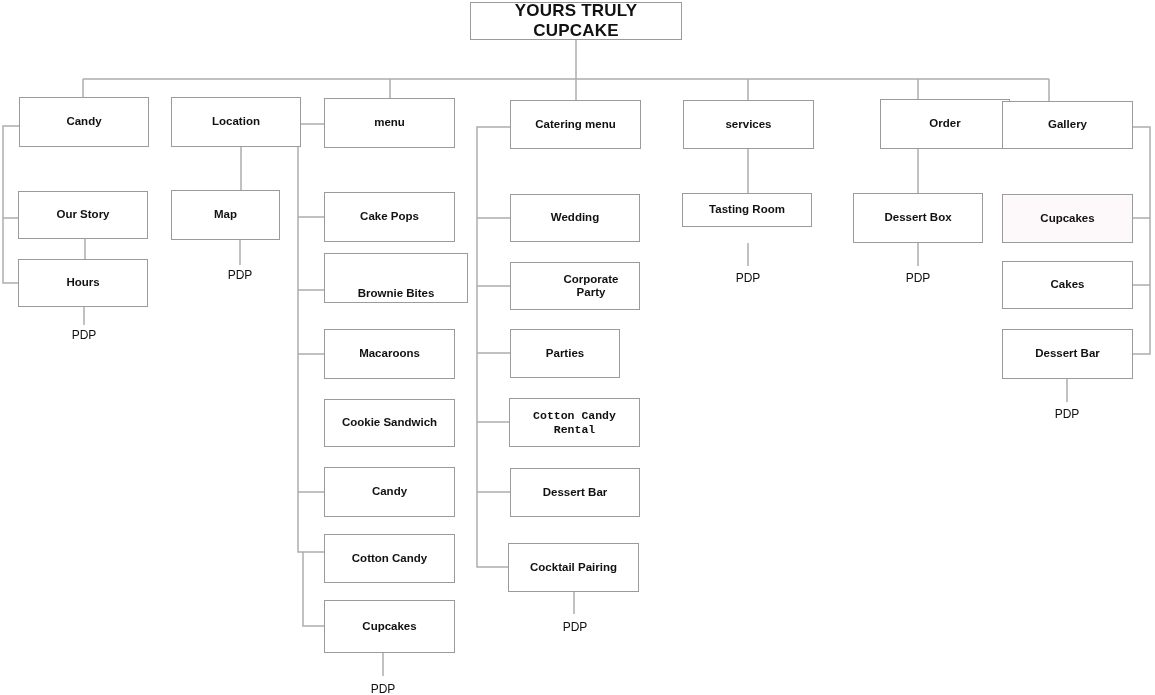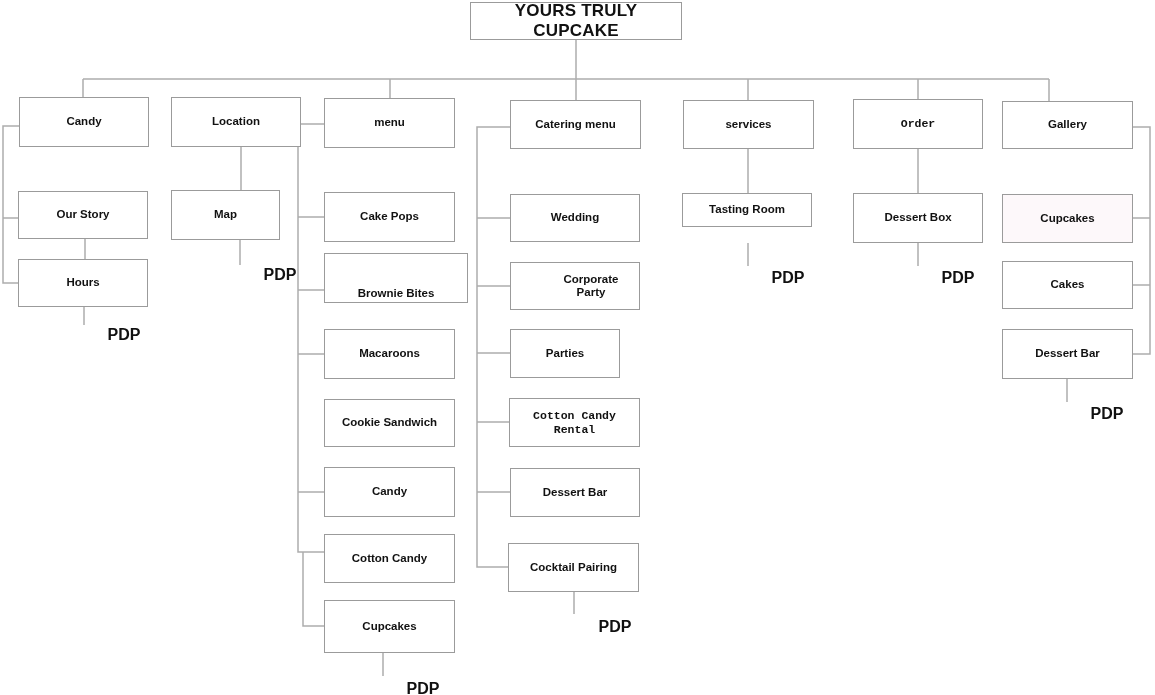--- a/index.html
+++ b/index.html
@@ -45,26 +45,25 @@
   .node.title {
     font-size: 17px;
     letter-spacing: 0.2px;
   }
   .node.highlight {
     background: var(--highlight-fill, #fdf8fa);
   }
   .pdp {
     position: absolute;
     transform: translate(-50%, -50%);
-    font-weight: 700;
-    font-size: 16px;
+    font-weight: 400;
+    font-size: 12px;
     color: var(--text, #111111);
     z-index: 2;
     white-space: nowrap;
-    margin-left: 40px;
   }
 </style>
 </head>
 <body>
 
 <div class="canvas" id="canvas" style="--bg: #ffffff; --box-border: #9b9b9b; --box-fill: #ffffff; --highlight-fill: #fdf8fa; --connector: #adadad; --text: #111111;">
   <svg class="connector-layer" id="connector-layer" width="1155" height="695" viewBox="0 0 1155 695">
       <path d="M576 40 L576 79"></path>
       <path d="M83 79 L1049 79"></path>
       <path d="M83 79 L83 97"></path>
@@ -152,21 +151,21 @@
       </div>
       <div class="node" style="left: 508px; top: 543px; width: 131px; height: 49px;">
         <span>Cocktail Pairing</span>
       </div>
       <div class="node" style="left: 683px; top: 100px; width: 131px; height: 49px;">
         <span>services</span>
       </div>
       <div class="node" style="left: 682px; top: 193px; width: 130px; height: 34px;">
         <span>Tasting Room</span>
       </div>
-      <div class="node" style="left: 853px; top: 99px; width: 130px; height: 50px; font-family: Liberation Mono, monospace;">
+      <div class="node" style="left: 880px; top: 99px; width: 130px; height: 50px;">
         <span>Order</span>
       </div>
       <div class="node" style="left: 853px; top: 193px; width: 130px; height: 50px;">
         <span>Dessert Box</span>
       </div>
       <div class="node" style="left: 1002px; top: 101px; width: 131px; height: 48px;">
         <span>Gallery</span>
       </div>
       <div class="node highlight" style="left: 1002px; top: 194px; width: 131px; height: 49px;">
         <span>Cupcakes</span>

